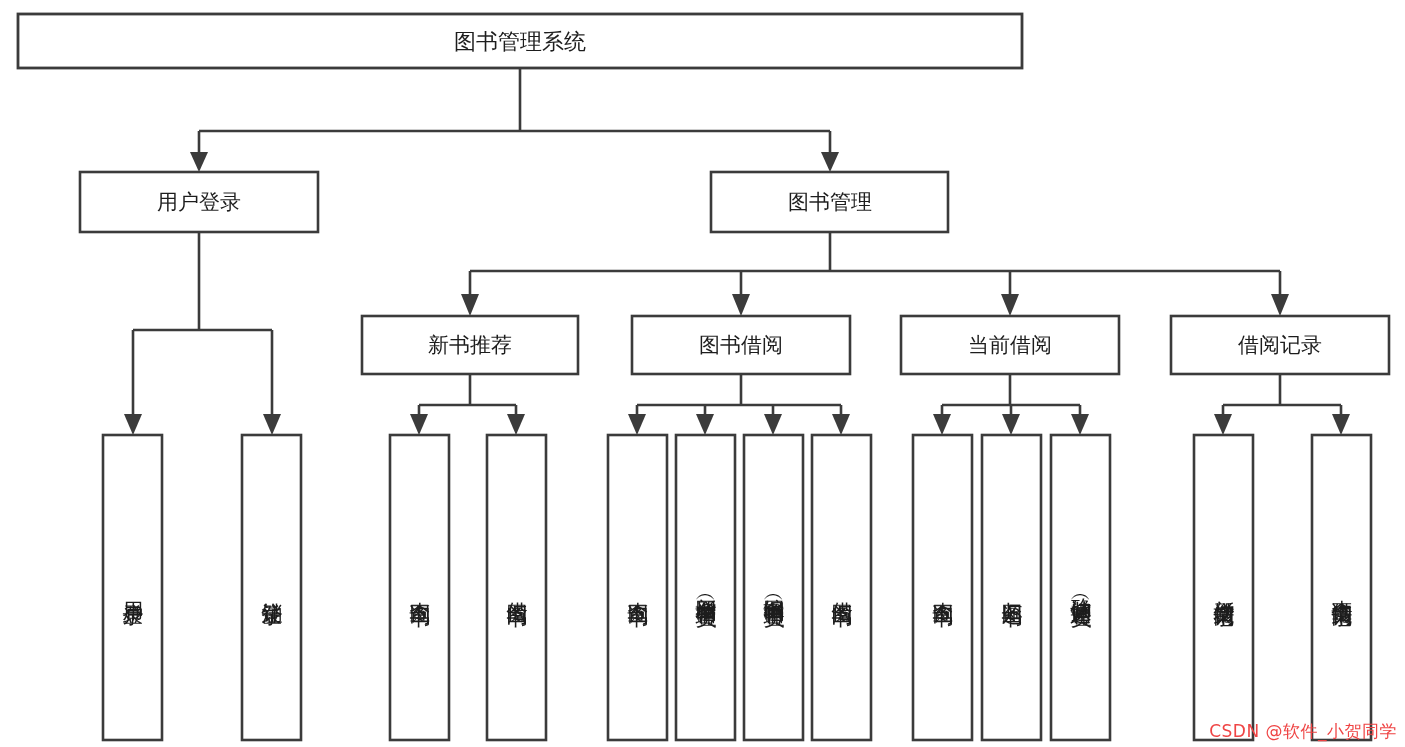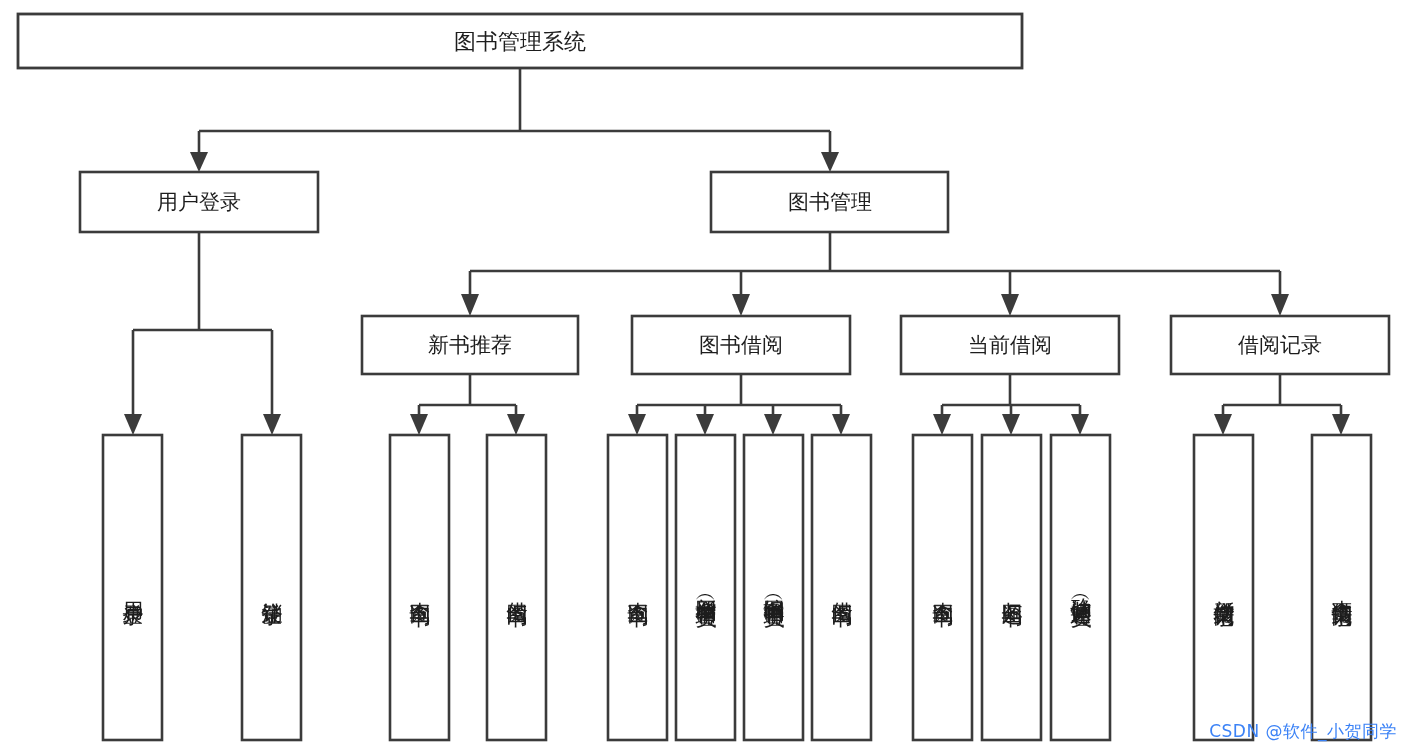--- a/index.html
+++ b/index.html
@@ -65,21 +65,21 @@
     color: #1d1d1d;
     white-space: nowrap;
     pointer-events: none;
   }
   .watermark {
     position: absolute;
     right: 8px;
     bottom: 4px;
     font-family: "DejaVu Sans", "Liberation Sans", sans-serif;
     font-size: 17px;
-    color: #3b82f6;
+    color: #ef4444;
     letter-spacing: 0.5px;
     white-space: nowrap;
   }
 </style>
 </head>
 <body>
 
 <div id="diagram-root">
 
   <svg class="canvas" viewBox="0 0 1405 747">

